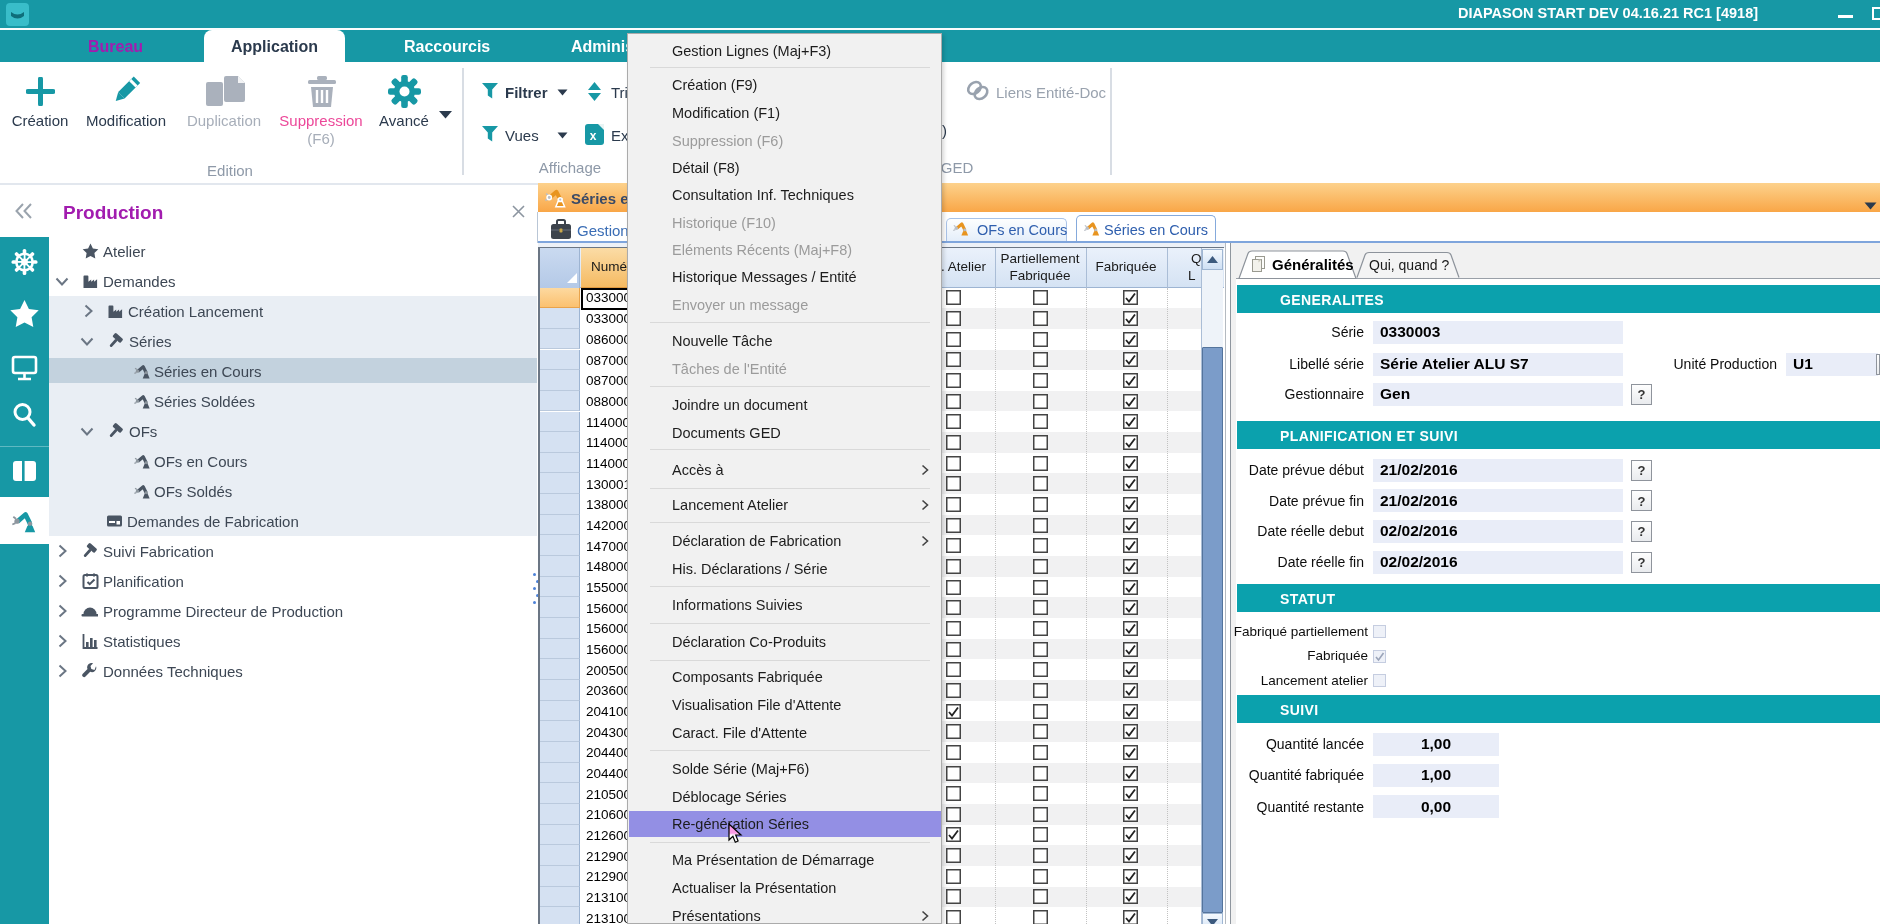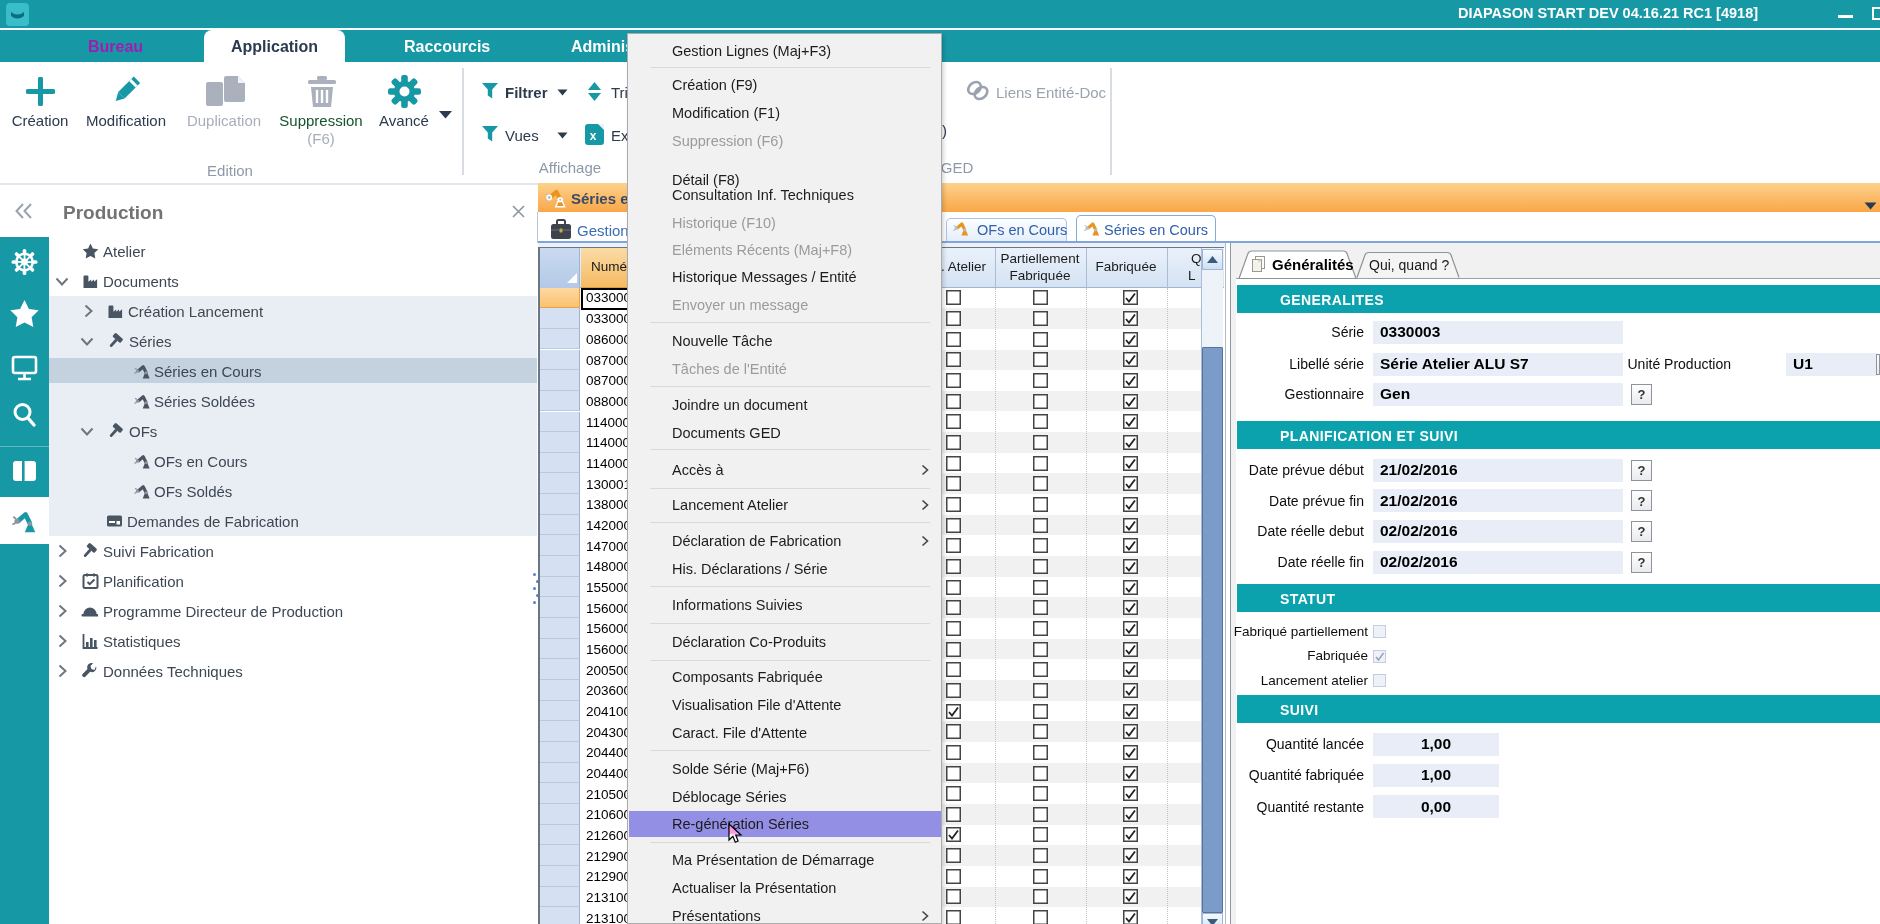--- a/index.html
+++ b/index.html
@@ -40,21 +40,21 @@
       <path d="M22 0 h12 l7 7 v17 a2 2 0 0 1 -2 2 h-17 a2 2 0 0 1 -2 -2 v-22 a2 2 0 0 1 2-2 z" fill="#aab1bc"></path>
       <path d="M34 0 l7 7 h-7 z" fill="#fff" opacity="0.85"></path>
     </svg>
 <div style="position:absolute;left:224px;top:120px;text-align:center;font-size:15px;color:#a7aeb9;font-weight:normal;line-height:1;transform:translateY(-50%);white-space:nowrap;transform:translate(-50%,-50%);">Duplication</div>
 <svg class="abs" style="left:306px;top:76px" width="32" height="31">
       <rect x="2" y="4" width="28" height="4" rx="1.5" fill="#aab1bc"></rect>
       <rect x="11" y="0" width="10" height="4" rx="1.5" fill="#aab1bc"></rect>
       <path d="M5 11 h22 l-2 20 h-18 z" fill="#aab1bc"></path>
       <path d="M11 14 v13 M16 14 v13 M21 14 v13" stroke="#fff" stroke-width="2.4"></path>
     </svg>
-<div style="position:absolute;left:321px;top:120px;text-align:center;font-size:15px;color:#14532d;font-weight:normal;line-height:1;transform:translateY(-50%);white-space:nowrap;transform:translate(-50%,-50%);">Suppression</div>
+<div style="position:absolute;left:321px;top:120px;text-align:center;font-size:15px;color:#ec4899;font-weight:normal;line-height:1;transform:translateY(-50%);white-space:nowrap;transform:translate(-50%,-50%);">Suppression</div>
 <div style="position:absolute;left:321px;top:138px;text-align:center;font-size:15px;color:#a7aeb9;font-weight:normal;line-height:1;transform:translateY(-50%);white-space:nowrap;transform:translate(-50%,-50%);">(F6)</div>
 <svg class="abs" style="left:387px;top:74px" width="35" height="35">
       <rect x="14.2" y="1" width="6.6" height="9" rx="2.2" fill="#1798a5" transform="rotate(0 17.5 17.5)"></rect>
       <rect x="14.2" y="1" width="6.6" height="9" rx="2.2" fill="#1798a5" transform="rotate(45 17.5 17.5)"></rect>
       <rect x="14.2" y="1" width="6.6" height="9" rx="2.2" fill="#1798a5" transform="rotate(90 17.5 17.5)"></rect>
       <rect x="14.2" y="1" width="6.6" height="9" rx="2.2" fill="#1798a5" transform="rotate(135 17.5 17.5)"></rect>
       <rect x="14.2" y="1" width="6.6" height="9" rx="2.2" fill="#1798a5" transform="rotate(180 17.5 17.5)"></rect>
       <rect x="14.2" y="1" width="6.6" height="9" rx="2.2" fill="#1798a5" transform="rotate(225 17.5 17.5)"></rect>
       <rect x="14.2" y="1" width="6.6" height="9" rx="2.2" fill="#1798a5" transform="rotate(270 17.5 17.5)"></rect>
       <rect x="14.2" y="1" width="6.6" height="9" rx="2.2" fill="#1798a5" transform="rotate(315 17.5 17.5)"></rect>
@@ -103,21 +103,21 @@
 <div style="position:absolute;left:996px;top:92px;font-size:15px;color:#99a2ae;font-weight:normal;line-height:1;transform:translateY(-50%);white-space:nowrap;">Liens Entité-Doc</div>
 <div style="position:absolute;left:957px;top:167px;text-align:center;font-size:15px;color:#8e99a8;font-weight:normal;line-height:1;transform:translateY(-50%);white-space:nowrap;transform:translate(-50%,-50%);">GED</div>
 <div style="position:absolute;left:1110px;top:68px;width:1.5px;height:107px;background:#d8dde4;"></div>
 <div style="position:absolute;left:0;top:185px;width:537px;height:739px;background:#fff;"></div>
 <svg class="abs" style="left:15px;top:203px" width="18" height="16">
       <g stroke="#9aa3ad" stroke-width="2" fill="none">
         <path d="M8 1 L1.5 8 L8 15"></path>
         <path d="M16 1 L9.5 8 L16 15"></path>
       </g>
     </svg>
-<div style="position:absolute;left:63px;top:212px;font-size:19px;color:#737373;font-weight:bold;line-height:1;transform:translateY(-50%);white-space:nowrap;">Production</div>
+<div style="position:absolute;left:63px;top:212px;font-size:19px;color:#a21caf;font-weight:bold;line-height:1;transform:translateY(-50%);white-space:nowrap;">Production</div>
 <svg class="abs" style="left:512px;top:205px" width="13" height="13">
       <path d="M1 1 L12 12 M12 1 L1 12" stroke="#8c95a0" stroke-width="1.6"></path>
     </svg>
 <div style="position:absolute;left:0;top:237px;width:49px;height:687px;background:#1798a5;"></div>
 <svg class="abs" style="left:0px;top:244px" width="49" height="36" viewBox="0 0 49 36">
       <rect x="22.7" y="5" width="3.6" height="5" rx="1.6" fill="#fff" transform="rotate(0 24.5 18)"></rect>
       <rect x="23.7" y="10" width="1.8" height="8" fill="#fff" transform="rotate(0 24.5 18)"></rect>
       <rect x="22.7" y="5" width="3.6" height="5" rx="1.6" fill="#fff" transform="rotate(45 24.5 18)"></rect>
       <rect x="23.7" y="10" width="1.8" height="8" fill="#fff" transform="rotate(45 24.5 18)"></rect>
       <rect x="22.7" y="5" width="3.6" height="5" rx="1.6" fill="#fff" transform="rotate(90 24.5 18)"></rect>
@@ -165,21 +165,21 @@
 <svg class="abs" style="left:82px;top:243px" width="17" height="16" viewBox="0 0 16 16">
       <path d="M8 0.5 l2.4 4.9 5.4 0.8 -3.9 3.8 0.9 5.4 -4.8 -2.5 -4.8 2.5 0.9 -5.4 -3.9 -3.8 5.4 -0.8 z" fill="#4a5563"></path>
     </svg>
 <div style="position:absolute;left:103px;top:251px;font-size:15px;color:#3d4754;font-weight:normal;line-height:1;transform:translateY(-50%);white-space:nowrap;">Atelier</div>
 <svg class="abs" style="left:55px;top:277px" width="14" height="9">
       <path d="M1.5 1.5 L7 7.5 L12.5 1.5" stroke="#6b7684" stroke-width="2" fill="none"></path>
     </svg>
 <svg class="abs" style="left:82px;top:273px" width="17" height="16" viewBox="0 0 16 16">
       <path d="M1 15 V3.4 a0.9 0.9 0 0 1 0.9 -0.9 H5 a0.9 0.9 0 0 1 0.9 0.9 V8.8 l2.8 -2.4 V8.8 l2.9 -2.4 V8.8 l3 -2.5 V15 z" fill="#4a5563"></path>
     </svg>
-<div style="position:absolute;left:103px;top:281px;font-size:15px;color:#3d4754;font-weight:normal;line-height:1;transform:translateY(-50%);white-space:nowrap;">Documents</div>
+<div style="position:absolute;left:103px;top:281px;font-size:15px;color:#3d4754;font-weight:normal;line-height:1;transform:translateY(-50%);white-space:nowrap;">Demandes</div>
 <svg class="abs" style="left:84px;top:304px" width="9" height="14">
       <path d="M1.5 1.5 L7.5 7 L1.5 12.5" stroke="#6b7684" stroke-width="2" fill="none"></path>
     </svg>
 <svg class="abs" style="left:107px;top:303px" width="17" height="16" viewBox="0 0 16 16">
       <path d="M1 15 V3.4 a0.9 0.9 0 0 1 0.9 -0.9 H5 a0.9 0.9 0 0 1 0.9 0.9 V8.8 l2.8 -2.4 V8.8 l2.9 -2.4 V8.8 l3 -2.5 V15 z" fill="#4a5563"></path>
     </svg>
 <div style="position:absolute;left:128px;top:311px;font-size:15px;color:#3d4754;font-weight:normal;line-height:1;transform:translateY(-50%);white-space:nowrap;">Création Lancement</div>
 <svg class="abs" style="left:80px;top:337px" width="14" height="9">
       <path d="M1.5 1.5 L7 7.5 L12.5 1.5" stroke="#6b7684" stroke-width="2" fill="none"></path>
     </svg>
@@ -789,21 +789,21 @@
 <div style="position:absolute;left:1373px;top:320.5px;width:250px;height:23px;background:#e9edf8;"></div>
 <div style="position:absolute;left:1373px;top:332px;width:250px;padding-left:7px;font-size:15.5px;font-weight:bold;color:#000;line-height:1;transform:translateY(-50%);">0330003</div>
 <div style="position:absolute;left:1034px;top:364px;width:330px;text-align:right;font-size:14px;color:#0d0d0d;line-height:1;transform:translateY(-50%);white-space:nowrap;">Libellé série</div>
 <div style="position:absolute;left:1373px;top:352.5px;width:250px;height:23px;background:#e9edf8;"></div>
 <div style="position:absolute;left:1373px;top:364px;width:250px;padding-left:7px;font-size:15.5px;font-weight:bold;color:#000;line-height:1;transform:translateY(-50%);">Série Atelier ALU S7</div>
 <div style="position:absolute;left:1034px;top:394px;width:330px;text-align:right;font-size:14px;color:#0d0d0d;line-height:1;transform:translateY(-50%);white-space:nowrap;">Gestionnaire</div>
 <div style="position:absolute;left:1373px;top:382.5px;width:250px;height:23px;background:#e9edf8;"></div>
 <div style="position:absolute;left:1373px;top:394px;width:250px;padding-left:7px;font-size:15.5px;font-weight:bold;color:#000;line-height:1;transform:translateY(-50%);">Gen</div>
 <div style="position:absolute;left:1631px;top:383.5px;width:21px;height:21px;background:linear-gradient(#fefefe,#e9ebee);border:1px solid #8f949c;"></div>
 <div style="position:absolute;left:1631px;top:394px;width:21px;text-align:center;font-size:13px;font-weight:bold;color:#333;line-height:1;transform:translateY(-50%);">?</div>
-<div style="position:absolute;left:1731px;top:364px;text-align:right;font-size:14px;color:#0d0d0d;font-weight:normal;line-height:1;transform:translateY(-50%);white-space:nowrap;transform:translate(-100%,-50%);">Unité Production</div>
+<div style="position:absolute;left:1777px;top:364px;text-align:right;font-size:14px;color:#0d0d0d;font-weight:normal;line-height:1;transform:translateY(-50%);white-space:nowrap;transform:translate(-100%,-50%);">Unité Production</div>
 <div style="position:absolute;left:1786px;top:352.5px;width:92px;height:23px;background:#e9edf8;"></div>
 <div style="position:absolute;left:1786px;top:364px;width:92px;padding-left:7px;font-size:15.5px;font-weight:bold;color:#000;line-height:1;transform:translateY(-50%);">U1</div>
 <div style="position:absolute;left:1876px;top:353.5px;width:4px;height:21px;background:linear-gradient(#fefefe,#e9ebee);border:1px solid #8f949c;"></div>
 <div style="position:absolute;left:1237px;top:421px;width:643px;height:28px;background:#0ba1ad;"></div>
 <div style="position:absolute;left:1280px;top:435.5px;font-size:14px;color:#fff;font-weight:bold;line-height:1;transform:translateY(-50%);white-space:nowrap;letter-spacing:0.4px;">PLANIFICATION ET SUIVI</div>
 <div style="position:absolute;left:1034px;top:470px;width:330px;text-align:right;font-size:14px;color:#0d0d0d;line-height:1;transform:translateY(-50%);white-space:nowrap;">Date prévue début</div>
 <div style="position:absolute;left:1373px;top:458.5px;width:250px;height:23px;background:#e9edf8;"></div>
 <div style="position:absolute;left:1373px;top:470px;width:250px;padding-left:7px;font-size:15.5px;font-weight:bold;color:#000;line-height:1;transform:translateY(-50%);">21/02/2016</div>
 <div style="position:absolute;left:1631px;top:459.5px;width:21px;height:21px;background:linear-gradient(#fefefe,#e9ebee);border:1px solid #8f949c;"></div>
 <div style="position:absolute;left:1631px;top:470px;width:21px;text-align:center;font-size:13px;font-weight:bold;color:#333;line-height:1;transform:translateY(-50%);">?</div>
@@ -858,21 +858,21 @@
 <div style="position:absolute;left:650px;top:522.0px;width:280px;height:1px;background:#d9d9d9;"></div>
 <div style="position:absolute;left:650px;top:586.0px;width:280px;height:1px;background:#d9d9d9;"></div>
 <div style="position:absolute;left:650px;top:623.0px;width:280px;height:1px;background:#d9d9d9;"></div>
 <div style="position:absolute;left:650px;top:659.5px;width:280px;height:1px;background:#d9d9d9;"></div>
 <div style="position:absolute;left:650px;top:750.0px;width:280px;height:1px;background:#d9d9d9;"></div>
 <div style="position:absolute;left:650px;top:841.5px;width:280px;height:1px;background:#d9d9d9;"></div>
 <div style="position:absolute;left:672px;top:50.5px;font-size:14.5px;color:#1c1c1c;font-weight:normal;line-height:1;transform:translateY(-50%);white-space:nowrap;">Gestion Lignes (Maj+F3)</div>
 <div style="position:absolute;left:672px;top:85px;font-size:14.5px;color:#1c1c1c;font-weight:normal;line-height:1;transform:translateY(-50%);white-space:nowrap;">Création (F9)</div>
 <div style="position:absolute;left:672px;top:112.8px;font-size:14.5px;color:#1c1c1c;font-weight:normal;line-height:1;transform:translateY(-50%);white-space:nowrap;">Modification (F1)</div>
 <div style="position:absolute;left:672px;top:140.6px;font-size:14.5px;color:#9b9b9b;font-weight:normal;line-height:1;transform:translateY(-50%);white-space:nowrap;">Suppression (F6)</div>
-<div style="position:absolute;left:672px;top:167.8px;font-size:14.5px;color:#1c1c1c;font-weight:normal;line-height:1;transform:translateY(-50%);white-space:nowrap;margin-top:12px;">Détail (F8)</div>
+<div style="position:absolute;left:672px;top:167.8px;font-size:14.5px;color:#1c1c1c;font-weight:normal;line-height:1;transform:translateY(-50%);white-space:nowrap;">Détail (F8)</div>
 <div style="position:absolute;left:672px;top:195.1px;font-size:14.5px;color:#1c1c1c;font-weight:normal;line-height:1;transform:translateY(-50%);white-space:nowrap;">Consultation Inf. Techniques</div>
 <div style="position:absolute;left:672px;top:222.9px;font-size:14.5px;color:#9b9b9b;font-weight:normal;line-height:1;transform:translateY(-50%);white-space:nowrap;">Historique (F10)</div>
 <div style="position:absolute;left:672px;top:250.1px;font-size:14.5px;color:#9b9b9b;font-weight:normal;line-height:1;transform:translateY(-50%);white-space:nowrap;">Eléments Récents (Maj+F8)</div>
 <div style="position:absolute;left:672px;top:277.4px;font-size:14.5px;color:#1c1c1c;font-weight:normal;line-height:1;transform:translateY(-50%);white-space:nowrap;">Historique Messages / Entité</div>
 <div style="position:absolute;left:672px;top:305.2px;font-size:14.5px;color:#9b9b9b;font-weight:normal;line-height:1;transform:translateY(-50%);white-space:nowrap;">Envoyer un message</div>
 <div style="position:absolute;left:672px;top:341.2px;font-size:14.5px;color:#1c1c1c;font-weight:normal;line-height:1;transform:translateY(-50%);white-space:nowrap;">Nouvelle Tâche</div>
 <div style="position:absolute;left:672px;top:369px;font-size:14.5px;color:#9b9b9b;font-weight:normal;line-height:1;transform:translateY(-50%);white-space:nowrap;">Tâches de l'Entité</div>
 <div style="position:absolute;left:672px;top:405px;font-size:14.5px;color:#1c1c1c;font-weight:normal;line-height:1;transform:translateY(-50%);white-space:nowrap;">Joindre un document</div>
 <div style="position:absolute;left:672px;top:432.7px;font-size:14.5px;color:#1c1c1c;font-weight:normal;line-height:1;transform:translateY(-50%);white-space:nowrap;">Documents GED</div>
 <div style="position:absolute;left:672px;top:470px;font-size:14.5px;color:#1c1c1c;font-weight:normal;line-height:1;transform:translateY(-50%);white-space:nowrap;">Accès à</div>

